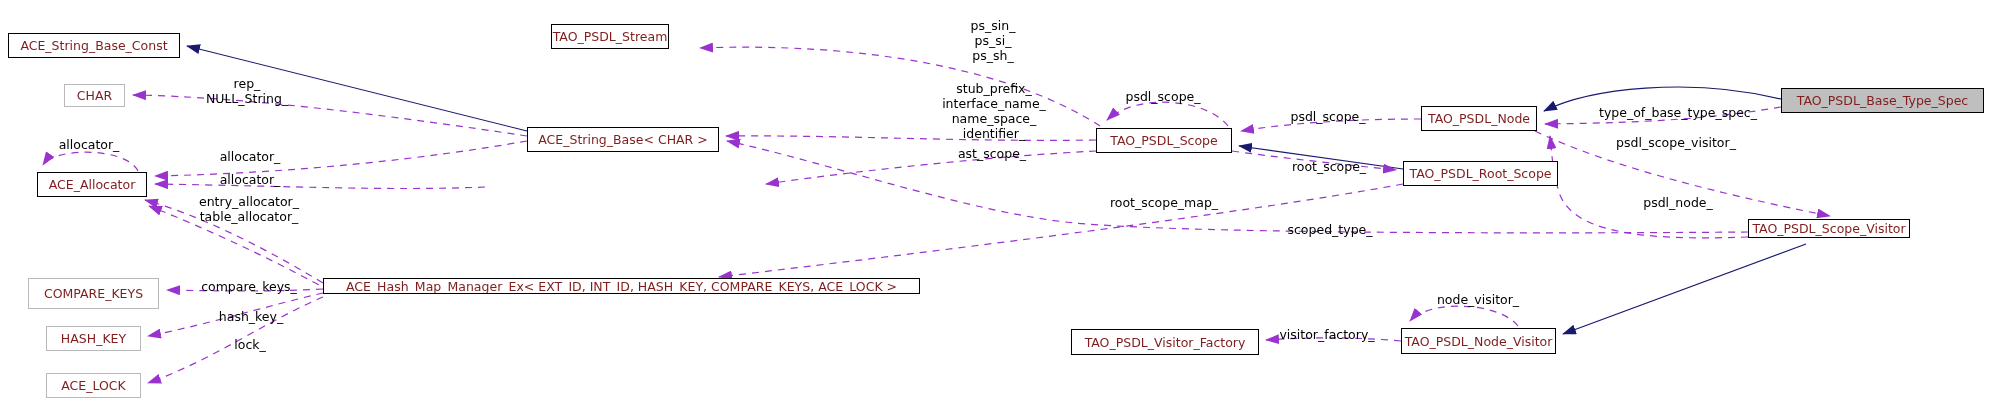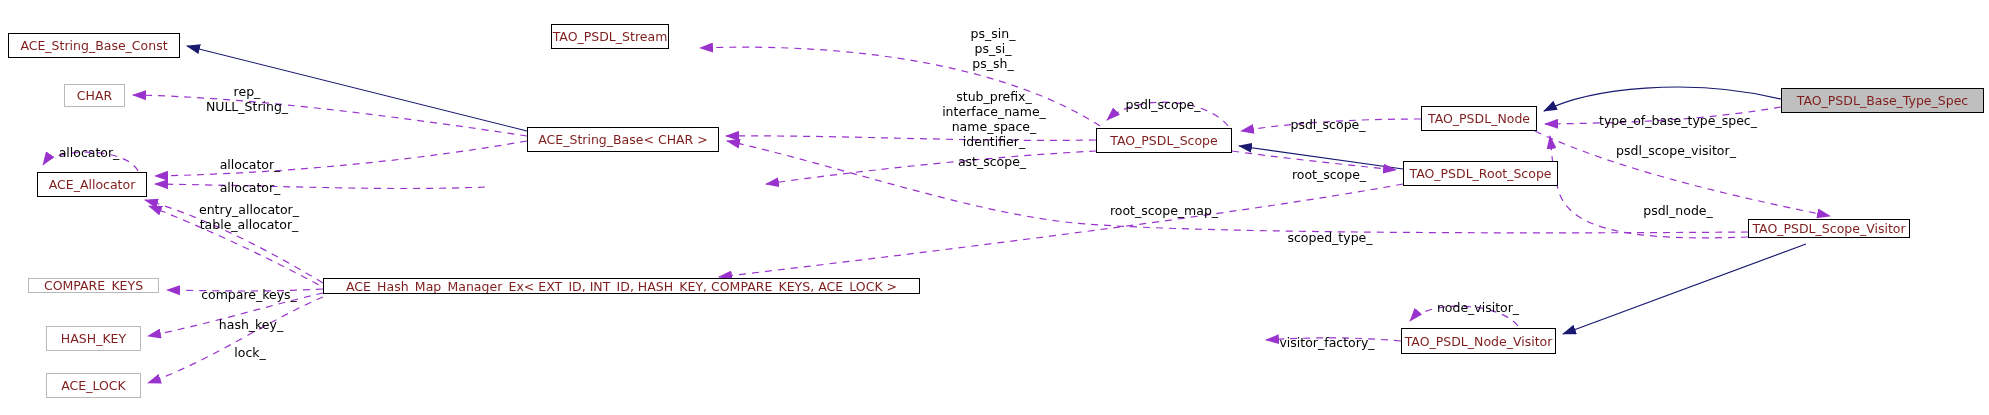--- a/index.html
+++ b/index.html
@@ -9,21 +9,21 @@
   .edge-inherit{stroke:var(--c-inherit,#191970);fill:none;stroke-width:1.2;}
   .edge-usage{stroke:var(--c-usage,#9a32cd);fill:none;stroke-width:1.2;stroke-dasharray:7 6;}
   .node{position:absolute;box-sizing:border-box;background:#fff;
         border:1px solid var(--c-border,#000);color:#7f1d1d;
         display:flex;align-items:center;justify-content:center;
         font-size:12.5px;white-space:nowrap;overflow:hidden;z-index:3;}
   .node--tpl{border-color:var(--c-tpl-border,#b9b9b9);}
   .node--current{background:var(--c-current,#bfbfbf);}
   .elabel{position:absolute;transform:translate(-50%,-50%);color:#000;
           font-size:12.5px;line-height:15px;text-align:center;
-          white-space:pre-line;z-index:2;margin-top:8px;}
+          white-space:pre-line;z-index:2;}
 </style>
 </head>
 <body>
 
 <div id="canvas">
 
   <svg id="edges" width="1989" height="415" viewBox="0 0 1989 415">
     <defs>
       <marker id="mi" markerWidth="14" markerHeight="10" refX="13" refY="5" orient="auto" markerUnits="userSpaceOnUse">
         <path d="M0,0 L14,5 L0,10 z" fill="#191970"></path>
@@ -96,21 +96,21 @@
     </div>
 
   <div class="node node--tpl" style="left:64px;top:84px;width:61px;height:23px">
     <span>CHAR</span>
     </div>
 
   <div class="node" style="left:37px;top:172px;width:110px;height:25px">
     <span>ACE_Allocator</span>
     </div>
 
-  <div class="node node--tpl" style="left:28px;top:278px;width:131px;height:15px">
+  <div class="node node--tpl" style="left:28px;top:278px;width:131px;height:31px">
     <span>COMPARE_KEYS</span>
     </div>
 
   <div class="node node--tpl" style="left:46px;top:326px;width:95px;height:25px">
     <span>HASH_KEY</span>
     </div>
 
   <div class="node node--tpl" style="left:46px;top:373px;width:95px;height:25px">
     <span>ACE_LOCK</span>
     </div>
@@ -141,18 +141,21 @@
     </div>
 
   <div class="node node--current" style="left:1781px;top:88px;width:203px;height:25px">
     <span>TAO_PSDL_Base_Type_Spec</span>
     </div>
 
   <div class="node" style="left:1748px;top:219px;width:162px;height:19px">
     <span>TAO_PSDL_Scope_Visitor</span>
     </div>
 
+  <div class="node" style="left:1071px;top:329px;width:188px;height:26px">
+    <span>TAO_PSDL_Visitor_Factory</span>
+    </div>
 
   <div class="node" style="left:1401px;top:328px;width:155px;height:26px">
     <span>TAO_PSDL_Node_Visitor</span>
     </div>
 
 </div>
 
 </body></html>

